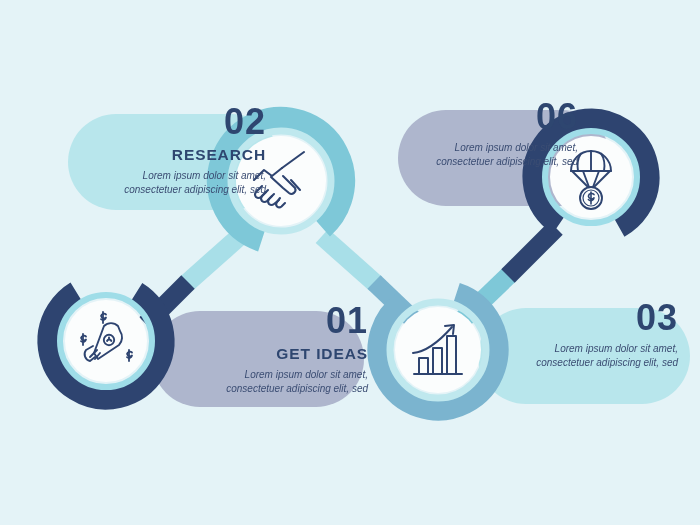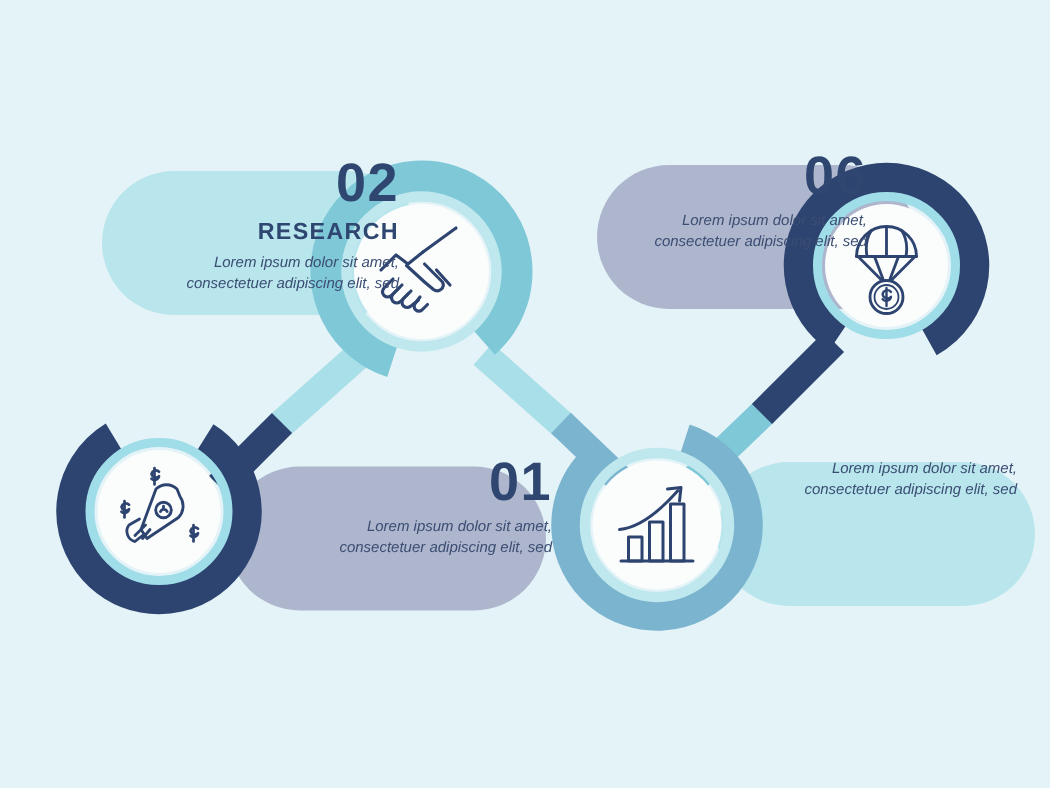--- a/index.html
+++ b/index.html
@@ -202,20 +202,22 @@
     <div class="desc">Lorem ipsum dolor sit amet, consectetuer adipiscing elit, sed</div>
   </div>
 
   <div class="label ta-r" id="txt-04">
     <div class="num">06</div>
     <div class="desc">Lorem ipsum dolor sit amet, consectetuer adipiscing elit, sed</div>
   </div>
 
   <div class="label ta-r" id="txt-01">
     <div class="num">01</div>
+    <div class="ttl">GET IDEAS</div>
     <div class="desc">Lorem ipsum dolor sit amet, consectetuer adipiscing elit, sed</div>
   </div>
 
   <div class="label ta-r" id="txt-03">
+    <div class="num">03</div>
     <div class="desc">Lorem ipsum dolor sit amet, consectetuer adipiscing elit, sed</div>
   </div>
 
 </div>
 
 </body></html>

